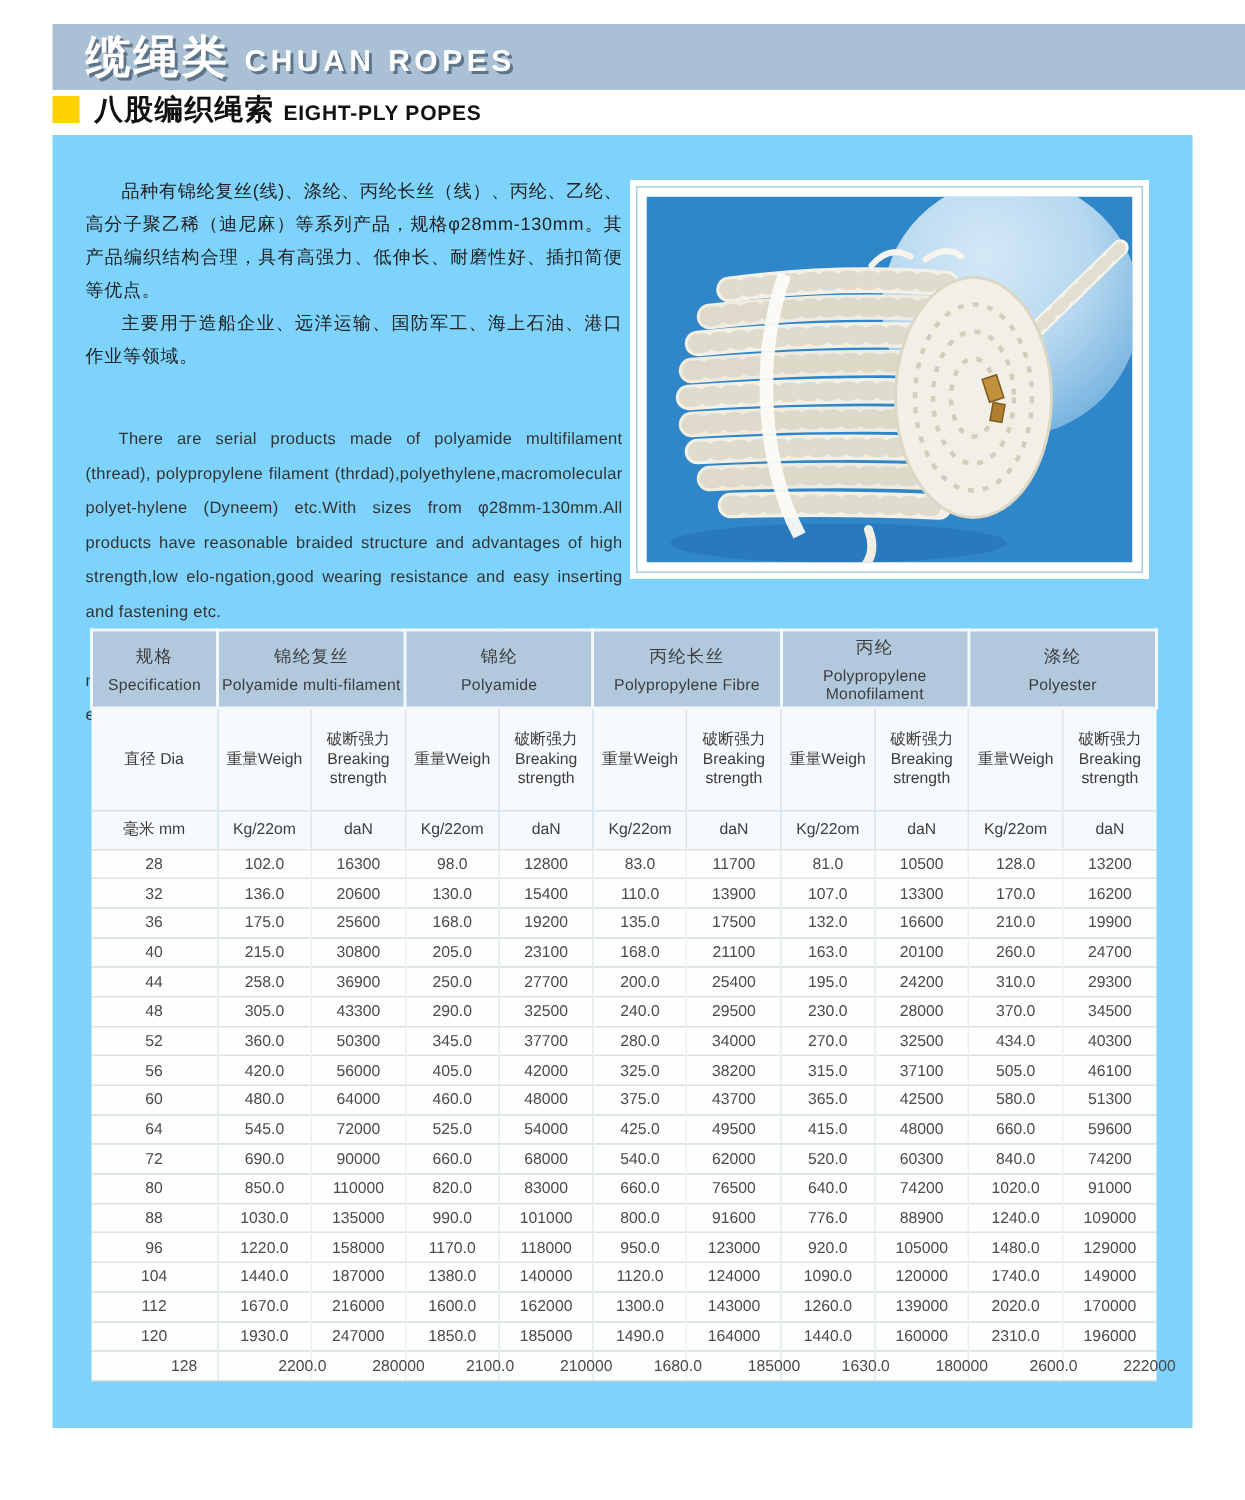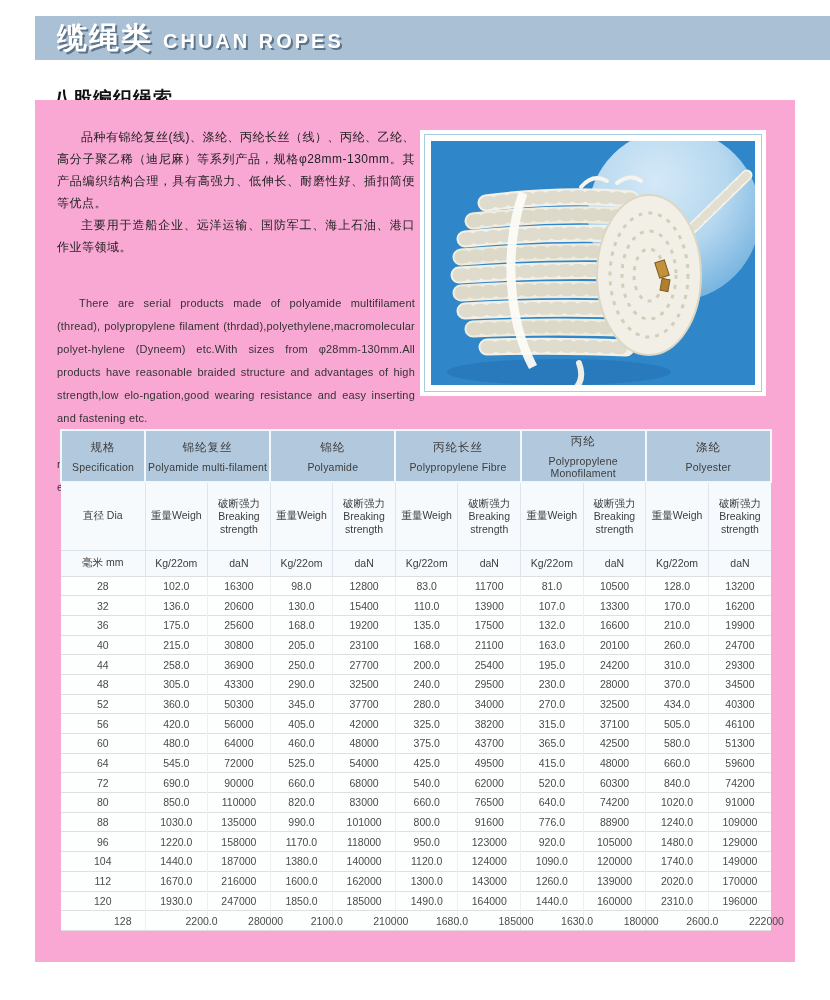--- a/index.html
+++ b/index.html
@@ -19,31 +19,31 @@
     font-size:30px; font-weight:bold; color:#ffffff; letter-spacing:2px;
     text-shadow:2px 2px 0 #5f7488;
   }
   .banner .en {
     font-size:20px; font-weight:bold; color:#ffffff; letter-spacing:3px;
     margin-left:10px; margin-top:6px; text-shadow:2px 2px 0 #5f7488;
   }
 
   
   .subheader {
-    position:absolute; left:35px; top:86px; height:26px;
-    display:flex; align-items:flex-end;flex-direction:column;
+    position:absolute; left:35px; top:60px; height:26px;
+    display:flex; align-items:center;
   }
   .subheader .square { width:18px; height:18px; background:#ffd200; margin-right:10px; }
   .subheader .zh { font-size:19px; font-weight:bold; color:#111; letter-spacing:1px; }
   .subheader .en { font-size:14px; font-weight:bold; color:#111; margin-left:6px; margin-top:3px; letter-spacing:0.5px; }
 
   
   .content {
-    position:absolute; left:35px; top:100px; width:760px; height:862px;
-    background:#f9a8d4;
+    position:absolute; left:35px; top:90px; width:760px; height:862px;
+    background:#7dd3fc;
   }
 
   .intro { position:absolute; left:22px; top:26px; width:358px; }
   .intro p.zh {
     font-size:12px; line-height:22px; color:#222; text-align:justify;
     text-indent:2em; letter-spacing:0.5px;
   }
   .intro p.en {
     font-size:11px; line-height:23px; color:#333; text-align:justify;
     text-indent:2em; letter-spacing:0.2px;

